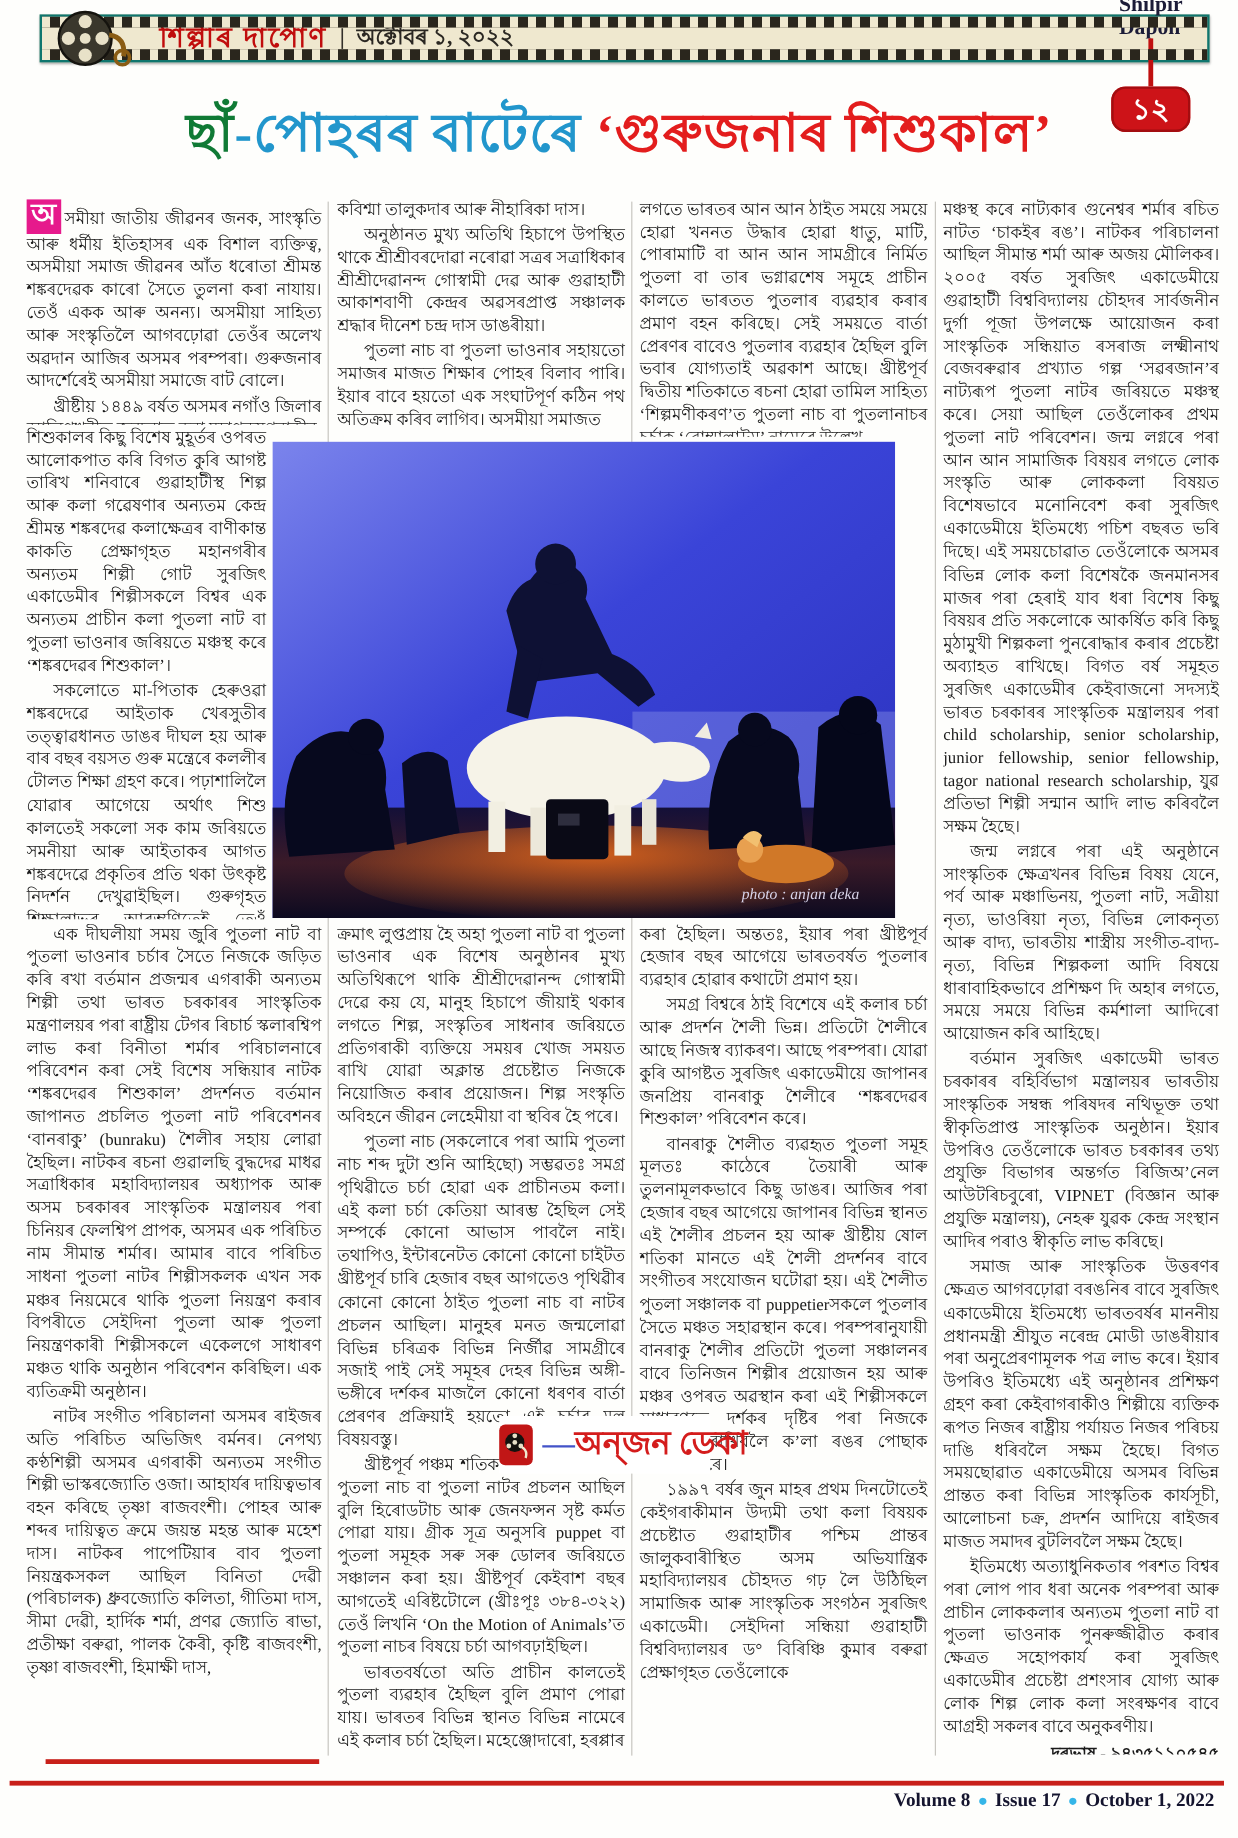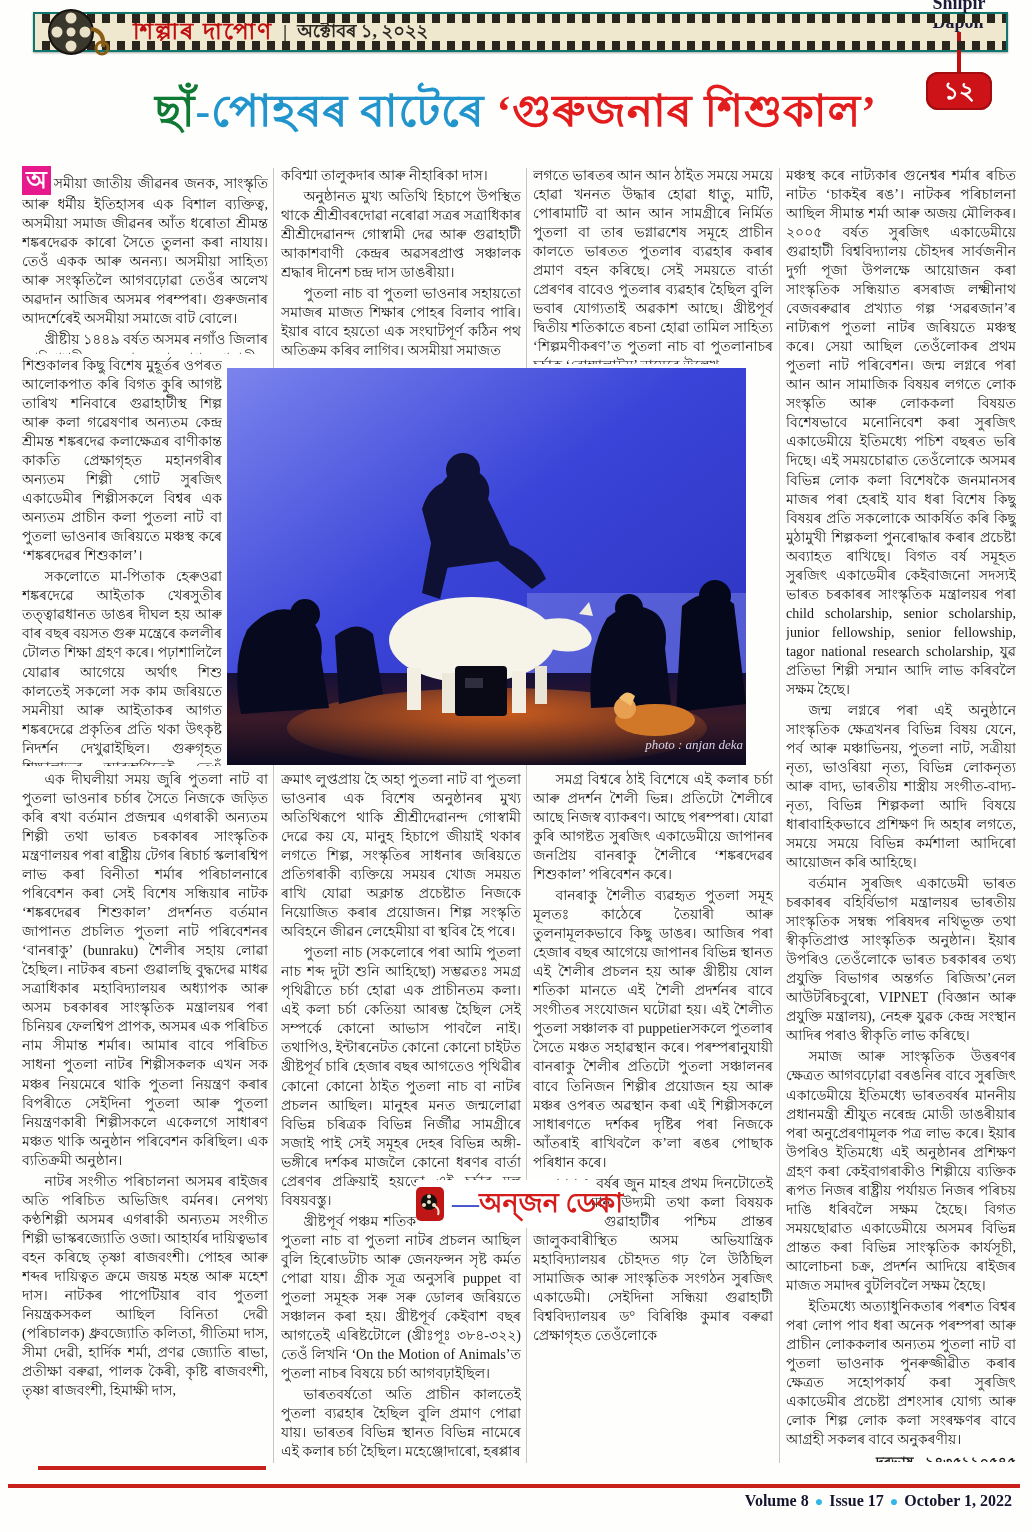--- a/index.html
+++ b/index.html
@@ -121,20 +121,21 @@
     <p class="noindent">ক্ৰমাৎ লুপ্তপ্ৰায় হৈ অহা পুতলা নাট বা পুতলা ভাওনাৰ এক বিশেষ অনুষ্ঠানৰ মুখ্য অতিথিৰূপে থাকি শ্ৰীশ্ৰীদেৱানন্দ গোস্বামী দেৱে কয় যে, মানুহ হিচাপে জীয়াই থকাৰ লগতে শিল্প, সংস্কৃতিৰ সাধনাৰ জৰিয়তে প্ৰতিগৰাকী ব্যক্তিয়ে সময়ৰ খোজ সময়ত ৰাখি যোৱা অক্লান্ত প্ৰচেষ্টাত নিজকে নিয়োজিত কৰাৰ প্ৰয়োজন। শিল্প সংস্কৃতি অবিহনে জীৱন লেহেমীয়া বা স্থবিৰ হৈ পৰে।</p>
     <p>পুতলা নাচ (সকলোৰে পৰা আমি পুতলা নাচ শব্দ দুটা শুনি আহিছো) সম্ভৱতঃ সমগ্ৰ পৃথিৱীতে চৰ্চা হোৱা এক প্ৰাচীনতম কলা। এই কলা চৰ্চা কেতিয়া আৰম্ভ হৈছিল সেই সম্পৰ্কে কোনো আভাস পাবলৈ নাই। তথাপিও, ইন্টাৰনেটত কোনো কোনো চাইটত খ্ৰীষ্টপূৰ্ব চাৰি হেজাৰ বছৰ আগতেও পৃথিৱীৰ কোনো কোনো ঠাইত পুতলা নাচ বা নাটৰ প্ৰচলন আছিল। মানুহৰ মনত জন্মলোৱা বিভিন্ন চৰিত্ৰক বিভিন্ন নিৰ্জীৱ সামগ্ৰীৰে সজাই পাই সেই সমূহৰ দেহৰ বিভিন্ন অঙ্গী-ভঙ্গীৰে দৰ্শকৰ মাজলৈ কোনো ধৰণৰ বাৰ্তা প্ৰেৰণৰ প্ৰক্ৰিয়াই হয়তো এই চৰ্চাৰ মূল বিষয়বস্তু।</p>
     <p>খ্ৰীষ্টপূৰ্ব পঞ্চম শতিকাতেই প্ৰাচীন গ্ৰীচত পুতলা নাচ বা পুতলা নাটৰ প্ৰচলন আছিল বুলি হিৰোডটাচ আৰু জেনফন্সন সৃষ্ট কৰ্মত পোৱা যায়। গ্ৰীক সূত্ৰ অনুসৰি puppet বা পুতলা সমূহক সৰু সৰু ডোলৰ জৰিয়তে সঞ্চালন কৰা হয়। খ্ৰীষ্টপূৰ্ব কেইবাশ বছৰ আগতেই এৰিষ্টটোলে (খ্ৰীঃপূঃ ৩৮৪-৩২২) তেওঁ লিখনি ‘On the Motion of Animals’ত পুতলা নাচৰ বিষয়ে চৰ্চা আগবঢ়াইছিল।</p>
     <p>ভাৰতবৰ্ষতো অতি প্ৰাচীন কালতেই পুতলা ব্যৱহাৰ হৈছিল বুলি প্ৰমাণ পোৱা যায়। ভাৰতৰ বিভিন্ন স্থানত বিভিন্ন নামেৰে এই কলাৰ চৰ্চা হৈছিল। মহেঞ্জোদাৰো, হৰপ্পাৰ</p>
   </div>
 
   <div class="colblock" style="left:533px;top:166px;width:240px;height:198px;">
     <p class="noindent">লগতে ভাৰতৰ আন আন ঠাইত সময়ে সময়ে হোৱা খননত উদ্ধাৰ হোৱা ধাতু, মাটি, পোৰামাটি বা আন আন সামগ্ৰীৰে নিৰ্মিত পুতলা বা তাৰ ভগ্নাৱশেষ সমূহে প্ৰাচীন কালতে ভাৰতত পুতলাৰ ব্যৱহাৰ কৰাৰ প্ৰমাণ বহন কৰিছে। সেই সময়তে বাৰ্তা প্ৰেৰণৰ বাবেও পুতলাৰ ব্যৱহাৰ হৈছিল বুলি ভবাৰ যোগ্যতাই অৱকাশ আছে। খ্ৰীষ্টপূৰ্ব দ্বিতীয় শতিকাতে ৰচনা হোৱা তামিল সাহিত্য ‘শিল্পমণীকৰণ’ত পুতলা নাচ বা পুতলানাচৰ চৰ্চাক ‘বোম্মালাট্টম’ নামেৰে উল্লেখ</p>
   </div>
   <div class="colblock" style="left:533px;top:770px;width:240px;height:692px;">
+    <p class="noindent">কৰা হৈছিল। অন্ততঃ, ইয়াৰ পৰা খ্ৰীষ্টপূৰ্ব হেজাৰ বছৰ আগেয়ে ভাৰতবৰ্ষত পুতলাৰ ব্যৱহাৰ হোৱাৰ কথাটো প্ৰমাণ হয়।</p>
     <p>সমগ্ৰ বিশ্বৰে ঠাই বিশেষে এই কলাৰ চৰ্চা আৰু প্ৰদৰ্শন শৈলী ভিন্ন। প্ৰতিটো শৈলীৰে আছে নিজস্ব ব্যাকৰণ। আছে পৰম্পৰা। যোৱা কুৰি আগষ্টত সুৰজিৎ একাডেমীয়ে জাপানৰ জনপ্ৰিয় বানৰাকু শৈলীৰে ‘শঙ্কৰদেৱৰ শিশুকাল’ পৰিবেশন কৰে।</p>
     <p>বানৰাকু শৈলীত ব্যৱহৃত পুতলা সমূহ মূলতঃ কাঠেৰে তৈয়াৰী আৰু তুলনামূলকভাবে কিছু ডাঙৰ। আজিৰ পৰা হেজাৰ বছৰ আগেয়ে জাপানৰ বিভিন্ন স্থানত এই শৈলীৰ প্ৰচলন হয় আৰু খ্ৰীষ্টীয় ষোল শতিকা মানতে এই শৈলী প্ৰদৰ্শনৰ বাবে সংগীতৰ সংযোজন ঘটোৱা হয়। এই শৈলীত পুতলা সঞ্চালক বা puppetierসকলে পুতলাৰ সৈতে মঞ্চত সহাৱস্থান কৰে। পৰম্পৰানুযায়ী বানৰাকু শৈলীৰ প্ৰতিটো পুতলা সঞ্চালনৰ বাবে তিনিজন শিল্পীৰ প্ৰয়োজন হয় আৰু মঞ্চৰ ওপৰত অৱস্থান কৰা এই শিল্পীসকলে সাধাৰণতে দৰ্শকৰ দৃষ্টিৰ পৰা নিজকে আঁতৰাই ৰাখিবলৈ ক’লা ৰঙৰ পোছাক পৰিধান কৰে।</p>
     <p>১৯৯৭ বৰ্ষৰ জুন মাহৰ প্ৰথম দিনটোতেই কেইগৰাকীমান উদ্যমী তথা কলা বিষয়ক প্ৰচেষ্টাত গুৱাহাটীৰ পশ্চিম প্ৰান্তৰ জালুকবাৰীস্থিত অসম অভিযান্ত্ৰিক মহাবিদ্যালয়ৰ চৌহদত গঢ় লৈ উঠিছিল সামাজিক আৰু সাংস্কৃতিক সংগঠন সুৰজিৎ একাডেমী। সেইদিনা সন্ধিয়া গুৱাহাটী বিশ্ববিদ্যালয়ৰ ড° বিৰিঞ্চি কুমাৰ বৰুৱা প্ৰেক্ষাগৃহত তেওঁলোকে</p>
   </div>
 
   <div class="colblock" style="left:786px;top:166px;width:230px;height:1296px;">
     <p class="noindent">মঞ্চস্থ কৰে নাট্যকাৰ গুনেশ্বৰ শৰ্মাৰ ৰচিত নাটত ‘চাকইৰ ৰঙ’। নাটকৰ পৰিচালনা আছিল সীমান্ত শৰ্মা আৰু অজয় মৌলিকৰ। ২০০৫ বৰ্ষত সুৰজিৎ একাডেমীয়ে গুৱাহাটী বিশ্ববিদ্যালয় চৌহদৰ সাৰ্বজনীন দুৰ্গা পূজা উপলক্ষে আয়োজন কৰা সাংস্কৃতিক সন্ধিয়াত ৰসৰাজ লক্ষ্মীনাথ বেজবৰুৱাৰ প্ৰখ্যাত গল্প ‘সৱৰজান’ৰ নাট্যৰূপ পুতলা নাটৰ জৰিয়তে মঞ্চস্থ কৰে। সেয়া আছিল তেওঁলোকৰ প্ৰথম পুতলা নাট পৰিবেশন। জন্ম লগ্নৰে পৰা আন আন সামাজিক বিষয়ৰ লগতে লোক সংস্কৃতি আৰু লোককলা বিষয়ত বিশেষভাবে মনোনিবেশ কৰা সুৰজিৎ একাডেমীয়ে ইতিমধ্যে পচিশ বছৰত ভৰি দিছে। এই সময়চোৱাত তেওঁলোকে অসমৰ বিভিন্ন লোক কলা বিশেষকৈ জনমানসৰ মাজৰ পৰা হেৰাই যাব ধৰা বিশেষ কিছু বিষয়ৰ প্ৰতি সকলোকে আকৰ্ষিত কৰি কিছু মুঠামুখী শিল্পকলা পুনৰোদ্ধাৰ কৰাৰ প্ৰচেষ্টা অব্যাহত ৰাখিছে। বিগত বৰ্ষ সমূহত সুৰজিৎ একাডেমীৰ কেইবাজনো সদস্যই ভাৰত চৰকাৰৰ সাংস্কৃতিক মন্ত্ৰালয়ৰ পৰা child scholarship, senior scholarship, junior fellowship, senior fellowship, tagor national research scholarship, যুৱ প্ৰতিভা শিল্পী সন্মান আদি লাভ কৰিবলৈ সক্ষম হৈছে।</p>
     <p>জন্ম লগ্নৰে পৰা এই অনুষ্ঠানে সাংস্কৃতিক ক্ষেত্ৰখনৰ বিভিন্ন বিষয় যেনে, পৰ্ব আৰু মঞ্চাভিনয়, পুতলা নাট, সত্ৰীয়া নৃত্য, ভাওৰিয়া নৃত্য, বিভিন্ন লোকনৃত্য আৰু বাদ্য, ভাৰতীয় শাস্ত্ৰীয় সংগীত-বাদ্য-নৃত্য, বিভিন্ন শিল্পকলা আদি বিষয়ে ধাৰাবাহিকভাবে প্ৰশিক্ষণ দি অহাৰ লগতে, সময়ে সময়ে বিভিন্ন কৰ্মশালা আদিৰো আয়োজন কৰি আহিছে।</p>
     <p>বৰ্তমান সুৰজিৎ একাডেমী ভাৰত চৰকাৰৰ বহিৰ্বিভাগ মন্ত্ৰালয়ৰ ভাৰতীয় সাংস্কৃতিক সম্বন্ধ পৰিষদৰ নথিভূক্ত তথা স্বীকৃতিপ্ৰাপ্ত সাংস্কৃতিক অনুষ্ঠান। ইয়াৰ উপৰিও তেওঁলোকে ভাৰত চৰকাৰৰ তথ্য প্ৰযুক্তি বিভাগৰ অন্তৰ্গত ৰিজিঅ’নেল আউটৰিচবুৰো, VIPNET (বিজ্ঞান আৰু প্ৰযুক্তি মন্ত্ৰালয়), নেহৰু যুৱক কেন্দ্ৰ সংস্থান আদিৰ পৰাও স্বীকৃতি লাভ কৰিছে।</p>
     <p>সমাজ আৰু সাংস্কৃতিক উত্তৰণৰ ক্ষেত্ৰত আগবঢ়োৱা বৰঙনিৰ বাবে সুৰজিৎ একাডেমীয়ে ইতিমধ্যে ভাৰতবৰ্ষৰ মাননীয় প্ৰধানমন্ত্ৰী শ্ৰীযুত নৰেন্দ্ৰ মোডী ডাঙৰীয়াৰ পৰা অনুপ্ৰেৰণামূলক পত্ৰ লাভ কৰে। ইয়াৰ উপৰিও ইতিমধ্যে এই অনুষ্ঠানৰ প্ৰশিক্ষণ গ্ৰহণ কৰা কেইবাগৰাকীও শিল্পীয়ে ব্যক্তিক ৰূপত নিজৰ ৰাষ্ট্ৰীয় পৰ্যায়ত নিজৰ পৰিচয় দাঙি ধৰিবলৈ সক্ষম হৈছে। বিগত সময়ছোৱাত একাডেমীয়ে অসমৰ বিভিন্ন প্ৰান্তত কৰা বিভিন্ন সাংস্কৃতিক কাৰ্যসূচী, আলোচনা চক্ৰ, প্ৰদৰ্শন আদিয়ে ৰাইজৰ মাজত সমাদৰ বুটলিবলৈ সক্ষম হৈছে।</p>
@@ -190,21 +191,21 @@
       <circle cx="402" cy="240" r="14" fill="#07091e"></circle>
       <path d="M455 238 q28 -24 52 -2 l12 100 -70 8 z" fill="#05071a"></path>
       <circle cx="488" cy="228" r="16" fill="#05071a"></circle>
 
       <ellipse cx="428" cy="352" rx="40" ry="16" fill="#d07828"></ellipse>
       <circle cx="398" cy="340" r="11" fill="#e8a050"></circle>
       <path d="M392 330 q8 -10 16 -2 l-4 10 z" fill="#f2c070"></path>
 
       <text x="505" y="382" text-anchor="end" font-family="Liberation Serif, serif" font-style="italic" font-size="14" fill="#d8d4ea"> </text>
     </svg>
-    <div style="position:absolute;right:3px;bottom:12px;font-size:13px;font-style:italic;color:#d8d4ea;">photo : anjan deka</div>
+    <div style="position:absolute;right:30px;bottom:12px;font-size:13px;font-style:italic;color:#d8d4ea;">photo : anjan deka</div>
   </div>
 
   <div class="byline">
     <div class="by-icon">
       <svg width="20" height="24" viewBox="0 0 20 24">
         <circle cx="9" cy="10" r="8" fill="#14120e"></circle>
         <circle cx="9" cy="10" r="2" fill="#e8e1c8"></circle>
         <circle cx="9" cy="4.5" r="2" fill="#e8e1c8"></circle>
         <circle cx="4" cy="13" r="2" fill="#e8e1c8"></circle>
         <circle cx="14" cy="13" r="2" fill="#e8e1c8"></circle>

